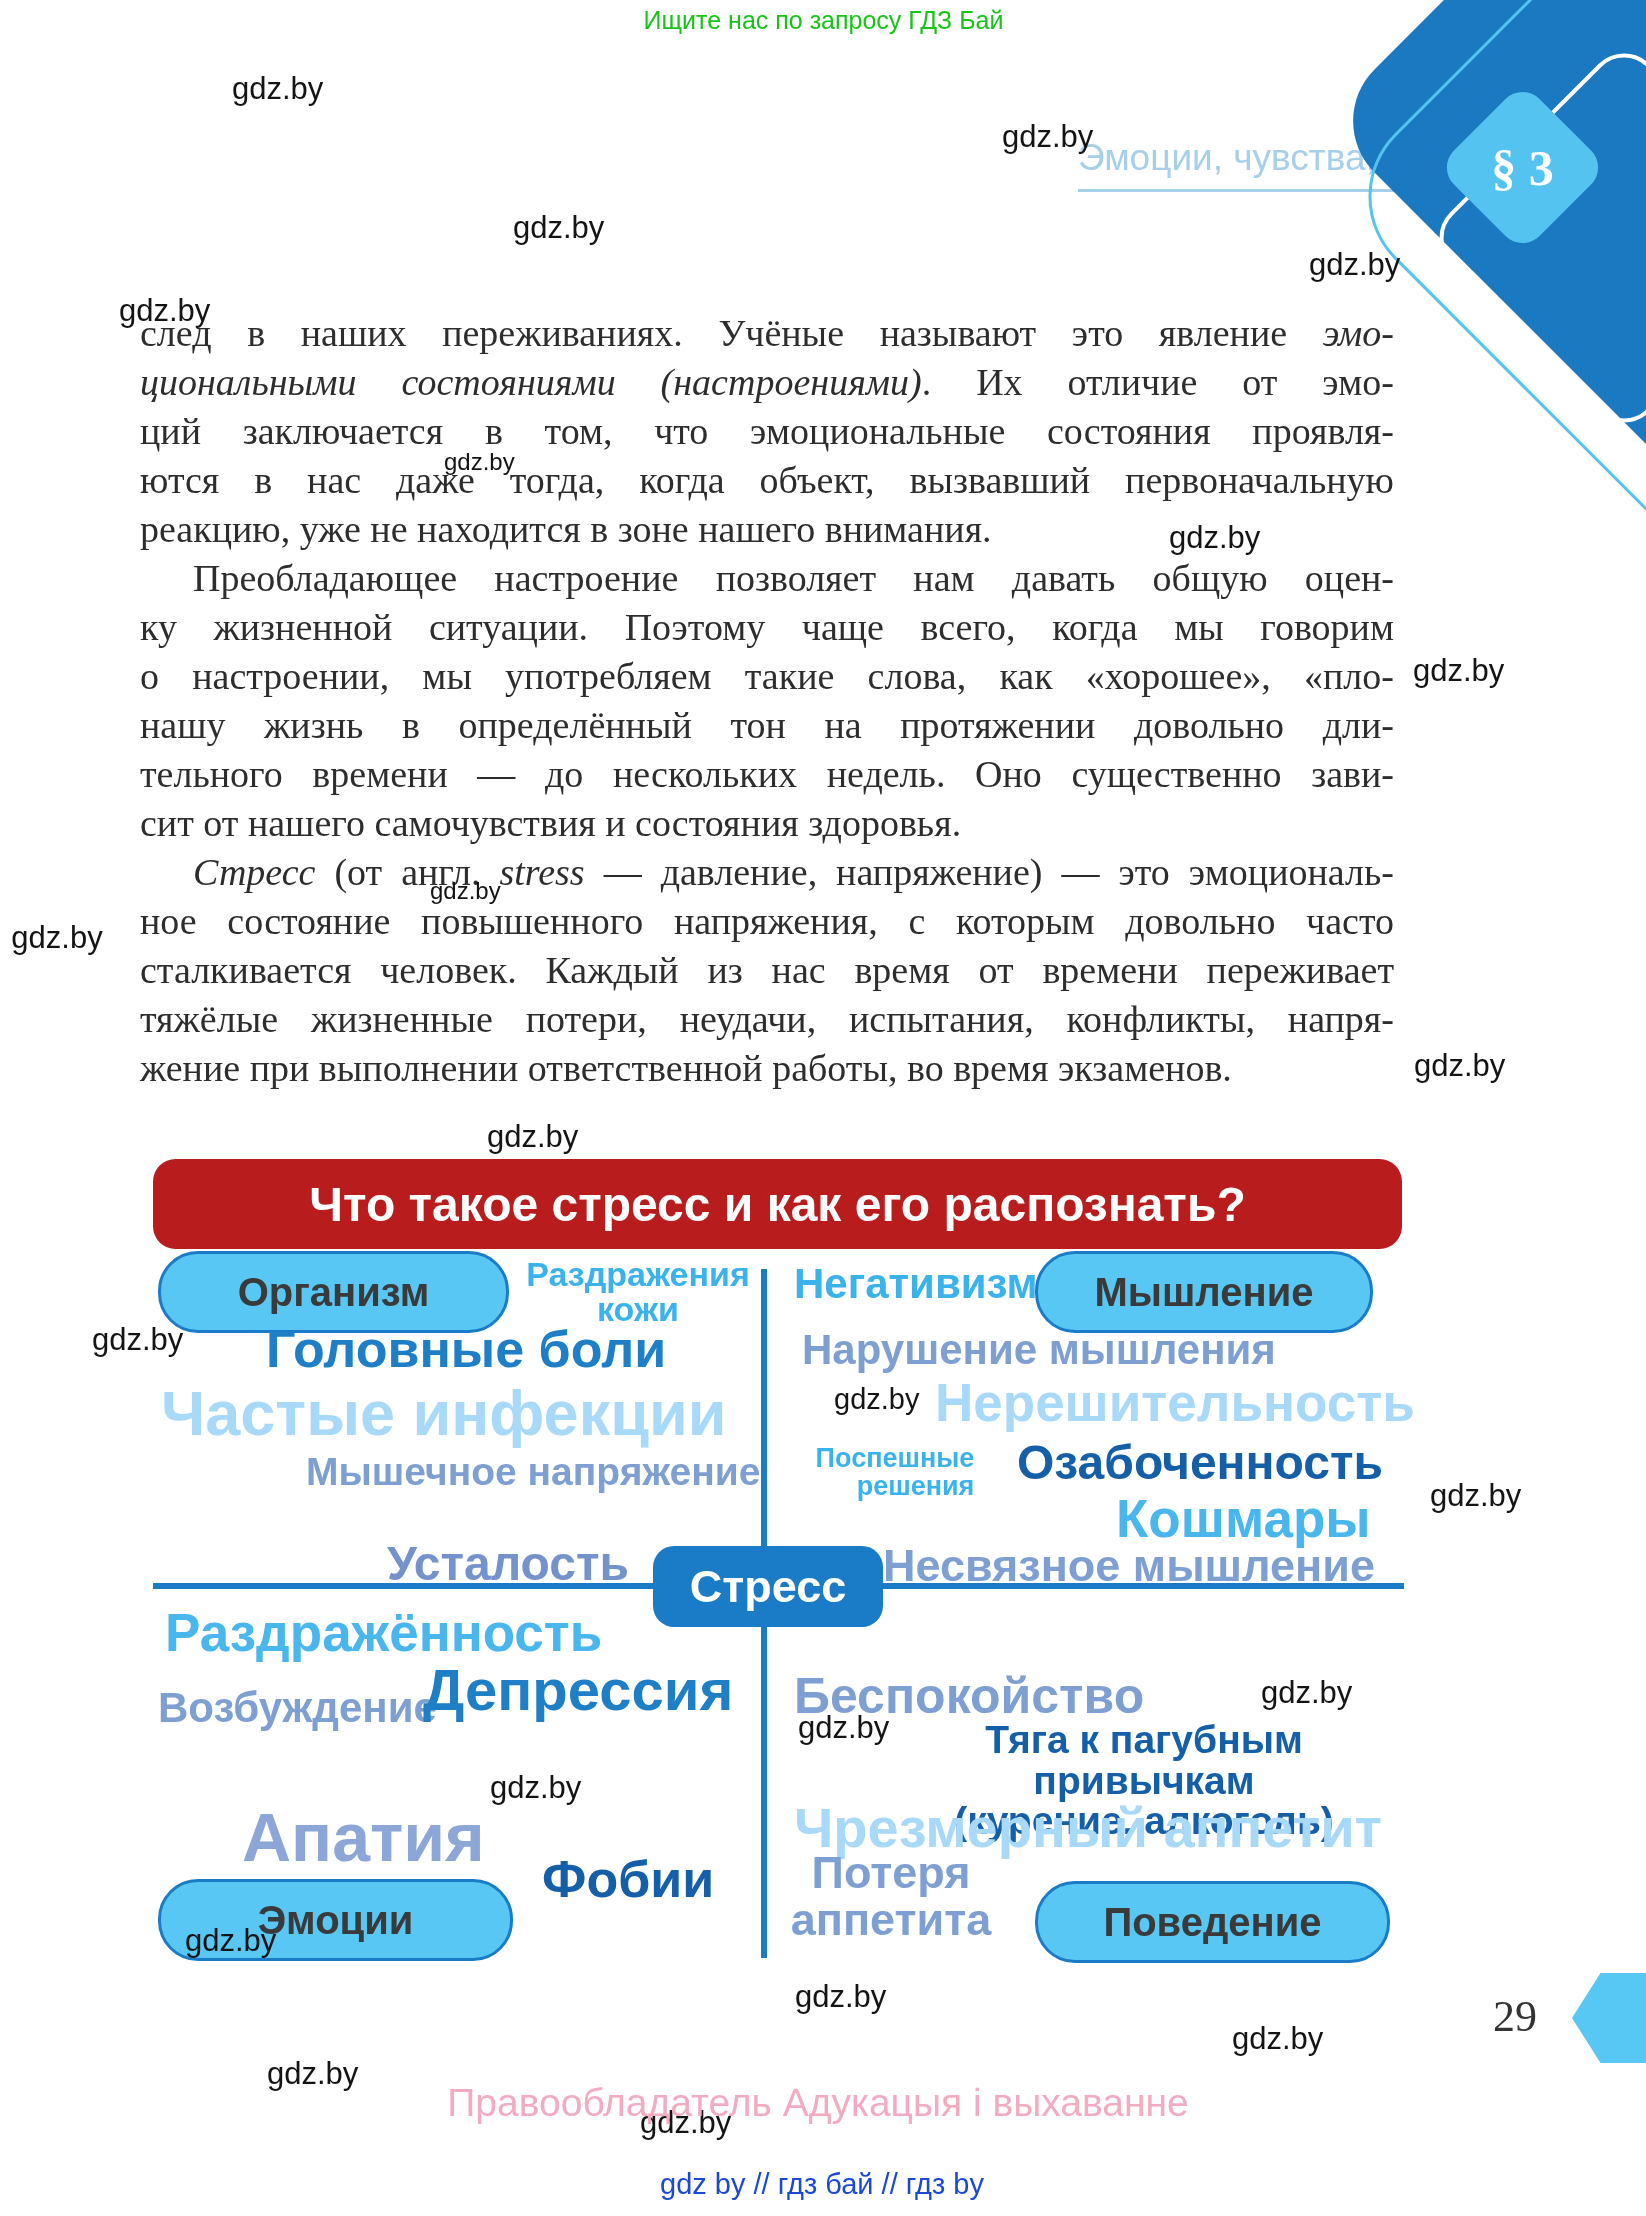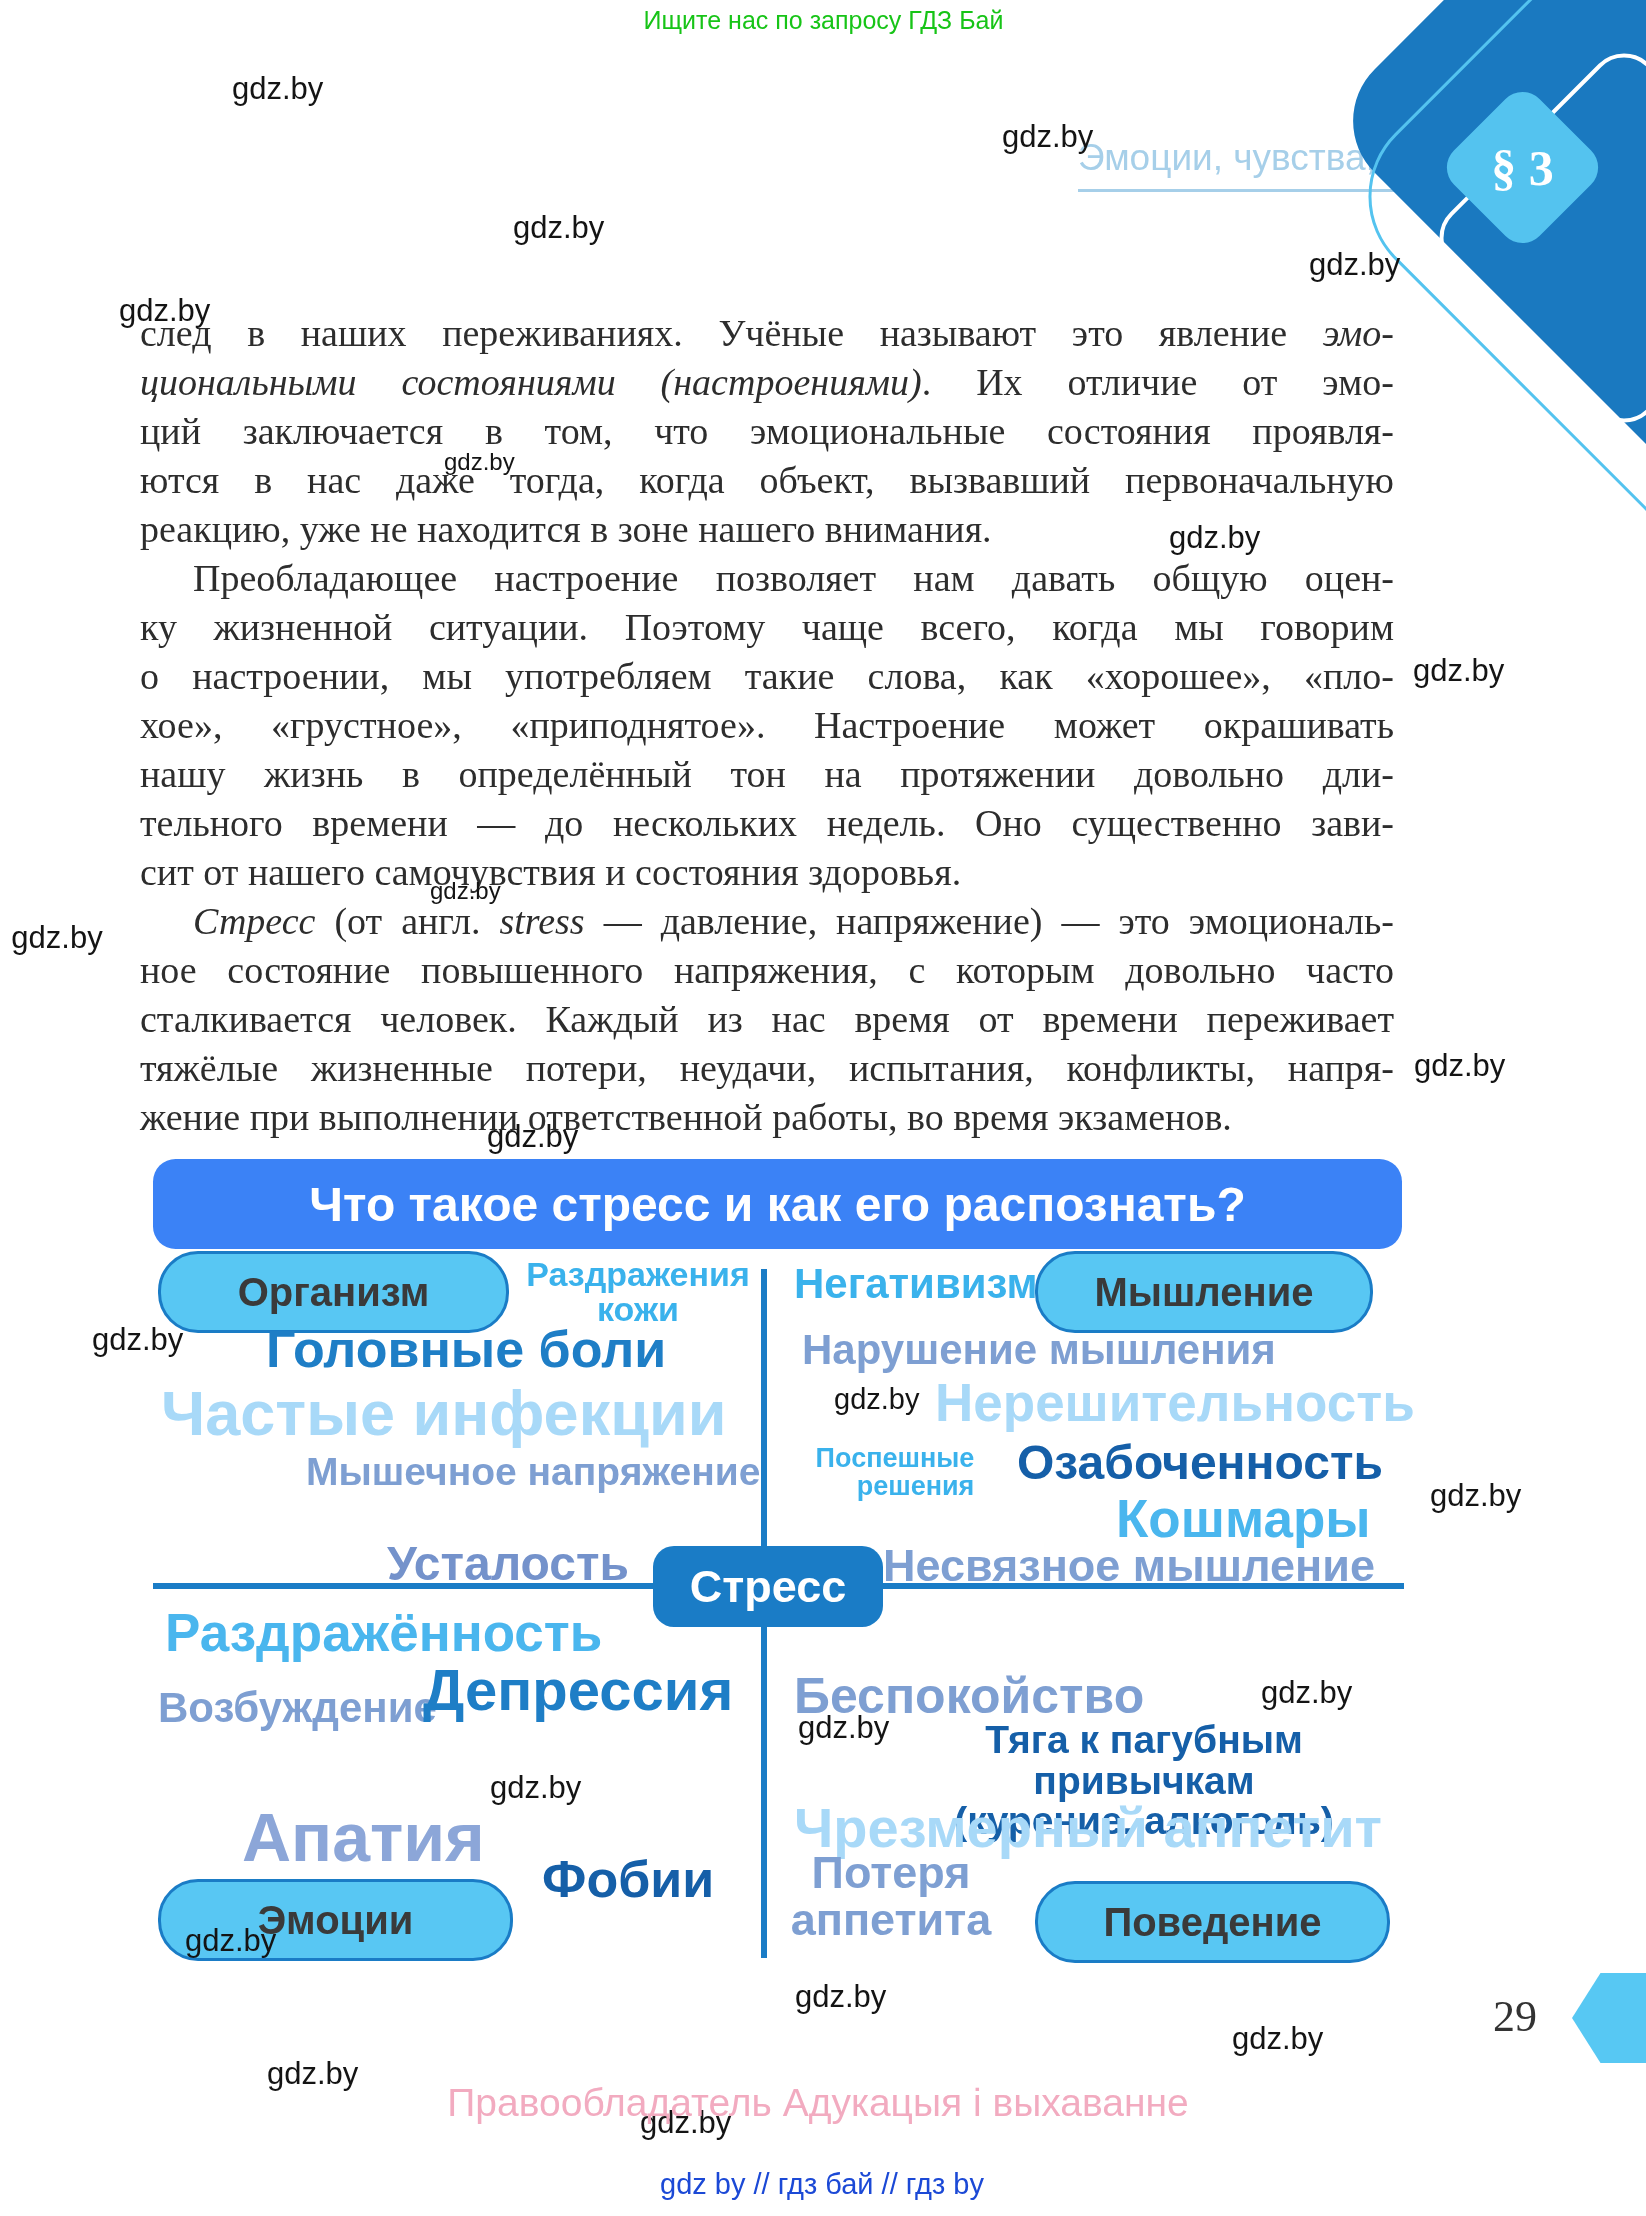--- a/index.html
+++ b/index.html
@@ -22,21 +22,21 @@
   .badge-text{position:absolute;left:234px;top:107px;width:121px;height:121px;display:flex;align-items:center;justify-content:center;
     color:#ffffff;font-family:"Liberation Serif",serif;font-size:50px;font-weight:700;transform:none;}
   
   .article{position:absolute;left:140px;top:309px;width:1254px;
     font-family:"Liberation Serif",serif;font-size:38px;line-height:49px;color:#2d2d2d;}
   .tline{text-align:justify;text-align-last:justify;white-space:nowrap;}
   .tline.last{text-align-last:left;}
   .tline.indent{padding-left:53px;}
   .tline em{font-style:italic;}
   
-  .diagram-title{position:absolute;left:153px;top:1159px;width:1249px;height:90px;background:#3b82f6;border-radius:22.6px;
+  .diagram-title{position:absolute;left:153px;top:1159px;width:1249px;height:90px;background:#b91c1c;border-radius:22.6px;
     display:flex;align-items:center;justify-content:center;color:#fff;font-size:48px;font-weight:700;}
   .divider-v{position:absolute;left:761px;top:1269px;width:6.4px;height:689px;background:#1a7cc6;}
   .divider-h{position:absolute;left:153px;top:1583px;width:1251px;height:6.4px;background:#1a7cc6;}
   .stress-badge{position:absolute;left:653px;top:1546px;width:230px;height:81px;background:#1a7cc6;border-radius:21px;
     display:flex;align-items:center;justify-content:center;color:#fff;font-size:45px;font-weight:700;}
   .pill{position:absolute;height:82px;background:#58c7f3;border:3.2px solid #1a7cc6;border-radius:40px;box-sizing:border-box;
     display:flex;align-items:center;justify-content:center;color:#3a3a3a;font-size:40px;font-weight:700;}
   .pill-organism{left:158px;top:1251px;width:351px;}
   .pill-thinking{left:1035px;top:1251px;width:338px;}
   .pill-emotions{left:158px;top:1879px;width:355px;}
@@ -74,21 +74,20 @@
 
   <div class="article" id="article">
       <div class="tline"><span>след в наших переживаниях. Учёные называют это явление </span><em>эмо-</em></div>
       <div class="tline"><em>циональными состояниями (настроениями)</em><span>. Их отличие от эмо-</span></div>
       <div class="tline"><span>ций заключается в том, что эмоциональные состояния проявля-</span></div>
       <div class="tline"><span>ются в нас даже тогда, когда объект, вызвавший первоначальную</span></div>
       <div class="tline last"><span>реакцию, уже не находится в зоне нашего внимания.</span></div>
       <div class="tline indent"><span>Преобладающее настроение позволяет нам давать общую оцен-</span></div>
       <div class="tline"><span>ку жизненной ситуации. Поэтому чаще всего, когда мы говорим</span></div>
       <div class="tline"><span>о настроении, мы употребляем такие слова, как «хорошее», «пло-</span></div>
-      <div class="tline"><span>хое», «грустное», «приподнятое». Настроение может окрашивать</span></div>
       <div class="tline"><span>нашу жизнь в определённый тон на протяжении довольно дли-</span></div>
       <div class="tline"><span>тельного времени — до нескольких недель. Оно существенно зави-</span></div>
       <div class="tline last"><span>сит от нашего самочувствия и состояния здоровья.</span></div>
       <div class="tline indent"><em>Стресс</em><span> (от англ. </span><em>stress</em><span> — давление, напряжение) — это эмоциональ-</span></div>
       <div class="tline"><span>ное состояние повышенного напряжения, с которым довольно часто</span></div>
       <div class="tline"><span>сталкивается человек. Каждый из нас время от времени переживает</span></div>
       <div class="tline"><span>тяжёлые жизненные потери, неудачи, испытания, конфликты, напря-</span></div>
       <div class="tline last"><span>жение при выполнении ответственной работы, во время экзаменов.</span></div>
     </div>
 

